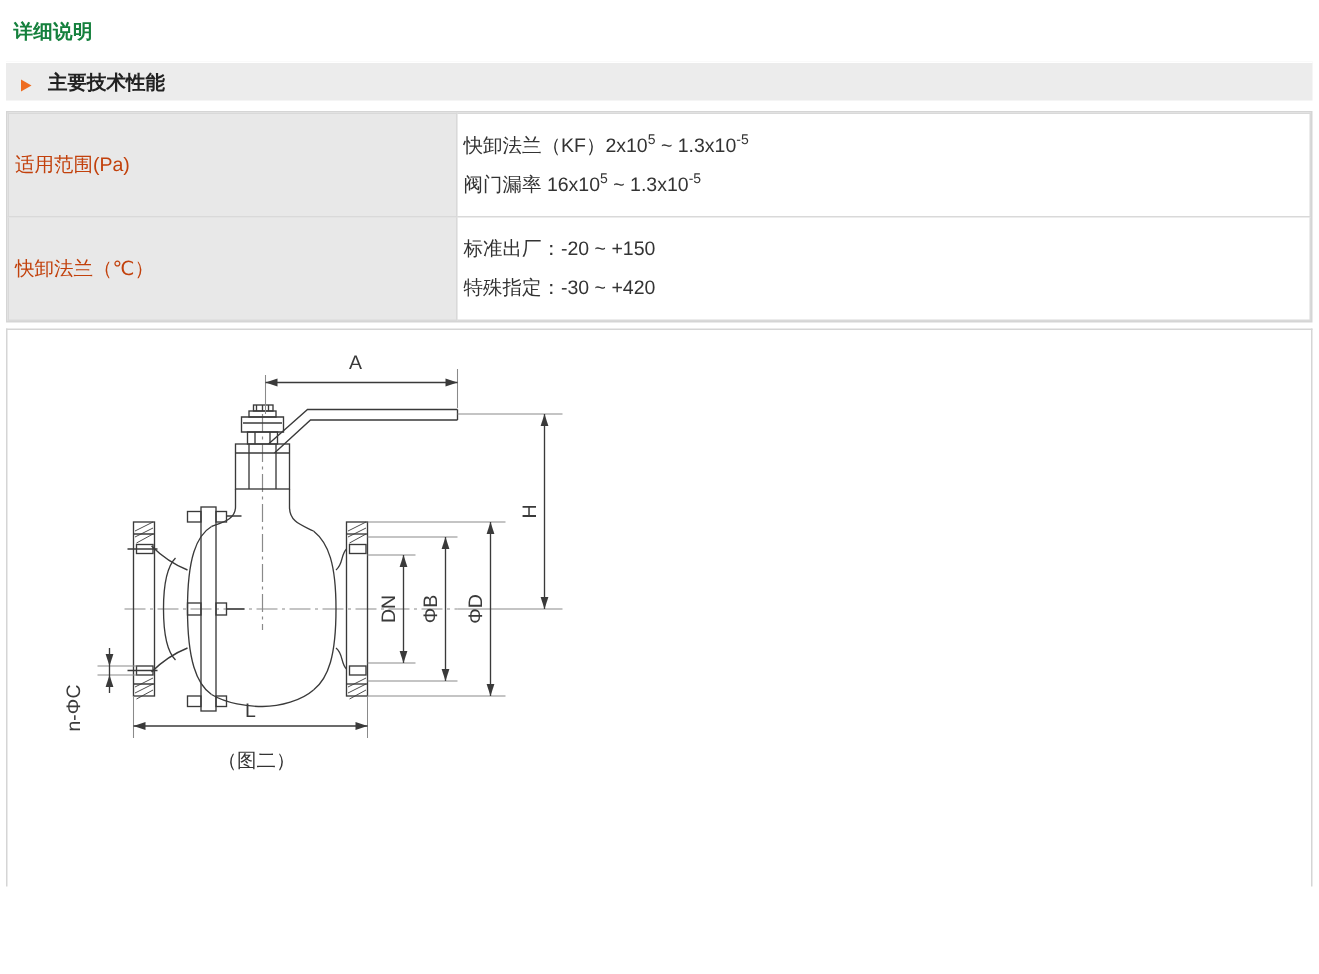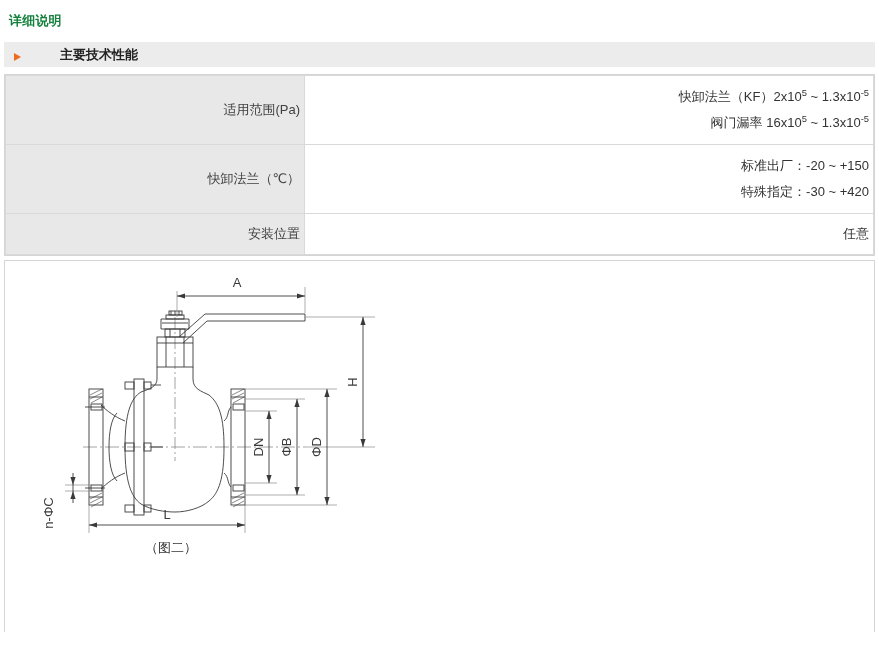--- a/index.html
+++ b/index.html
@@ -52,48 +52,47 @@
     width: 0; height: 0;
     border-top: 4px solid transparent;
     border-bottom: 4px solid transparent;
     border-left: 7px solid #ee6c20;
   }
   .section-bar .section-title {
     font-size: 13px;
     font-weight: bold;
     color: #222;
     line-height: 16px;
-    margin-left: 28px;
   }
 
   
   .spec-table-wrap {
     margin: 7px 4px 0 4px;
     border: 1px solid #d5d5d5;
     background: #fff;
     box-sizing: border-box;
   }
   table.spec-table {
     width: 100%;
     border-collapse: collapse;
     table-layout: fixed;
   }
   table.spec-table td {
     border: 1px solid #d9d9d9;
     font-size: 13px;
     color: #333;
-    text-align: right;
+    text-align: left;
     vertical-align: middle;
     padding: 6px 4px;
     line-height: 22px;
   }
   table.spec-table td.label-cell {
     width: 290px;
     background: #e8e8e8;
-    color: #404040;
+    color: #c2410c;
   }
   table.spec-table td.value-cell {
     background: #ffffff;
   }
   table.spec-table tr.tall td { height: 56px; }
   table.spec-table tr.mid  td { height: 40px; }
   table.spec-table tr.short td { height: 28px; line-height: 18px; }
   .val-line { display: block; line-height: 26px; white-space: nowrap; }
   sup { font-size: 0.72em; vertical-align: super; line-height: 0; }
 
@@ -140,24 +139,20 @@
 
 
       <tr class="tall">
         <td class="label-cell">快卸法兰（℃）</td>
         <td class="value-cell">
           <span class="val-line">标准出厂：-20 ~ +150</span>
           <span class="val-line">特殊指定：-30 ~ +420</span>
         </td>
       </tr>
 
-      <tr class="short">
-        <td class="label-cell">安装位置</td>
-        <td class="value-cell">任意</td>
-      </tr>
 
     </tbody>
   </table>
 </div>
 
 <div class="drawing-panel">
   <svg width="871" height="370" viewBox="0 0 871 370">
     <g fill="none" stroke="#3a3a3a" stroke-width="0.9" shape-rendering="geometricPrecision">
 
       <line x1="78" y1="186" x2="300" y2="186" stroke="#8a8a8a" stroke-width="0.8" stroke-dasharray="14,3,2,3"></line>

